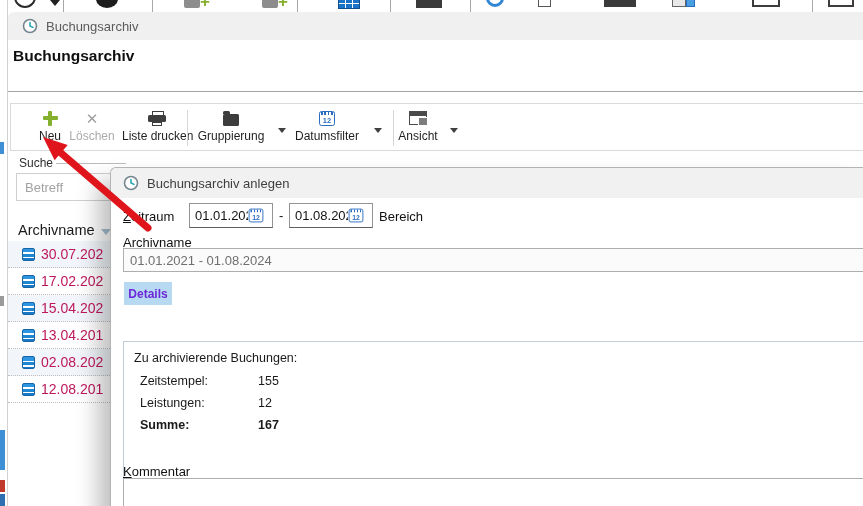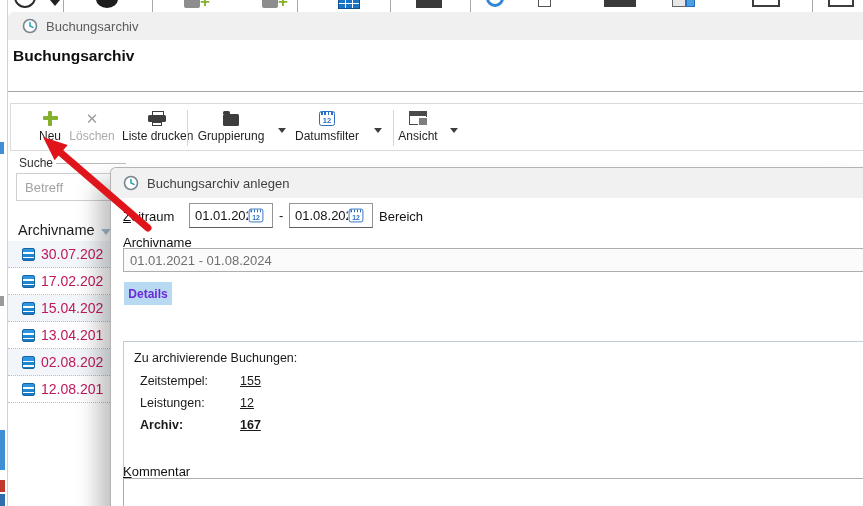--- a/index.html
+++ b/index.html
@@ -97,21 +97,21 @@
   .date-field .cal { transform:scale(0.92); }
   .range-dash { position:absolute; top:40px; font-size:13px; color:#111; }
   .dlg-select { position:absolute; top:35px; width:88px; height:25px; border:1px solid #989898; background:#fff; font-size:13px; color:#111; display:flex; align-items:center; padding-left:8px; }
   .dlg-select .vee { position:absolute; right:9px; top:8px; width:7px; height:7px; border-left:1.4px solid #5a5a5a; border-bottom:1.4px solid #5a5a5a; transform:rotate(-45deg) scaleY(0.8); }
   .ro-field { position:absolute; left:12px; top:80px; width:741px; height:24px; border:1px solid #aeaeae; background:#fbfbfb; font-size:13px; color:#6f6f6f; display:flex; align-items:center; padding-left:6px; }
   .dtab { position:absolute; left:13px; top:114px; width:48px; height:23px; background:#b7d9f2; font-size:12px; font-weight:bold; color:#6d28d9; display:flex; align-items:center; justify-content:center; }
   .dpanel { position:absolute; left:12px; top:137px; width:741px; height:152px; border:1px solid #c2ccd4; background:#fff;margin-top:36px; }
   .dp-head { position:absolute; left:10px; top:9px; font-size:12.5px; color:#1a1a1a; }
   .dp-row { position:absolute; left:0; width:100%; font-size:12.5px; color:#1a1a1a; }
   .dp-row .l { position:absolute; left:16px; }
-  .dp-row .v { position:absolute; left:116px;text-decoration:underline; }
+  .dp-row .v { position:absolute; left:134px; }
   .dp-row.bold { font-weight:bold; }
   .kommentar-ta { position:absolute; left:12px; top:310px; width:741px; height:42px; border:1px solid #aeaeae; background:#fff; resize:none; font-family:inherit; }
 
   
   .arrow-svg { position:absolute; left:28px; top:125px; z-index:40; pointer-events:none; }
 
   .clock-ic { display:inline-block; }
 </style>
 </head>
 <body>
@@ -285,21 +285,21 @@
       <div class="dp-head">Zu archivierende Buchungen:</div>
       <div class="dp-row" style="top:32px">
         <span class="l">Zeitstempel:</span>
           <span class="v">155</span>
       </div>
       <div class="dp-row" style="top:54px">
         <span class="l">Leistungen:</span>
           <span class="v">12</span>
       </div>
       <div class="dp-row bold" style="top:76px">
-        <span class="l">Archiv:</span>
+        <span class="l">Summe:</span>
           <span class="v">167</span>
       </div>
     </div>
 
     <div class="dlg-label" style="left:12px;top:296px"><u>K</u><span>ommentar</span></div>
     <textarea class="kommentar-ta" style=""></textarea>
   </div>
 
   <svg class="arrow-svg" width="135" height="118" viewBox="0 0 135 118">
     <line x1="33" y1="28" x2="120" y2="103" stroke="#e0151b" stroke-width="7" stroke-linecap="round"></line>

